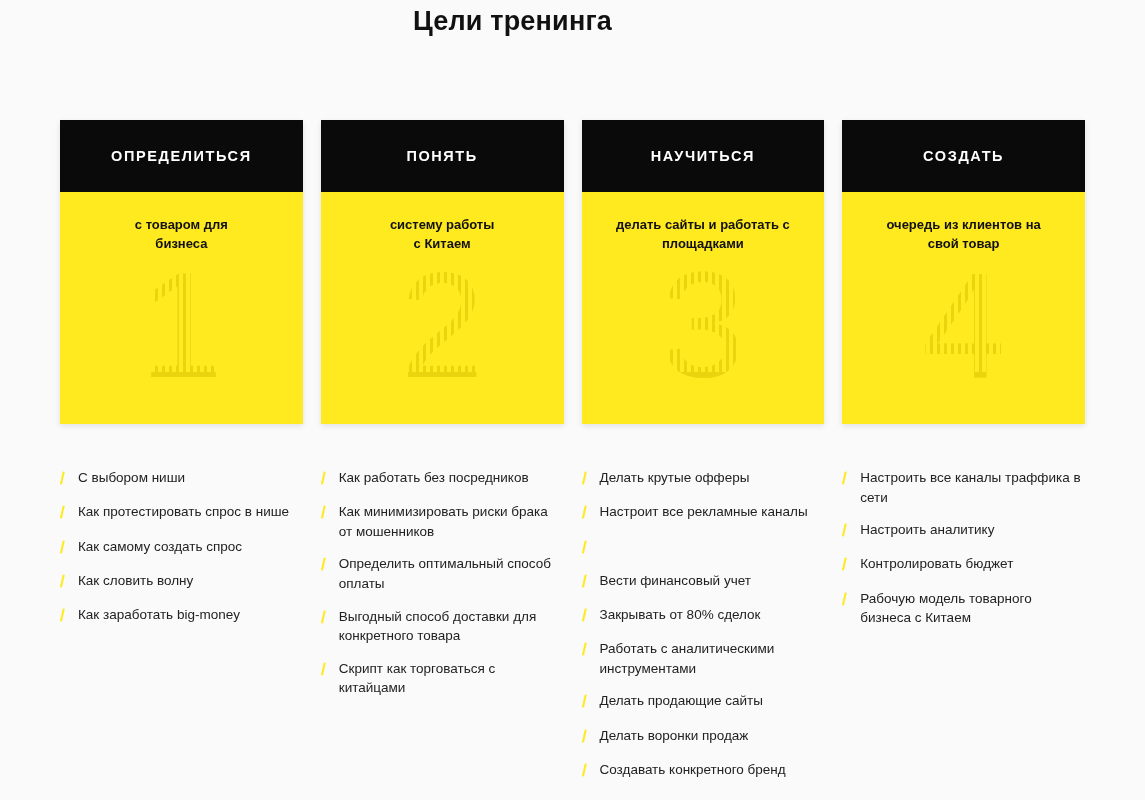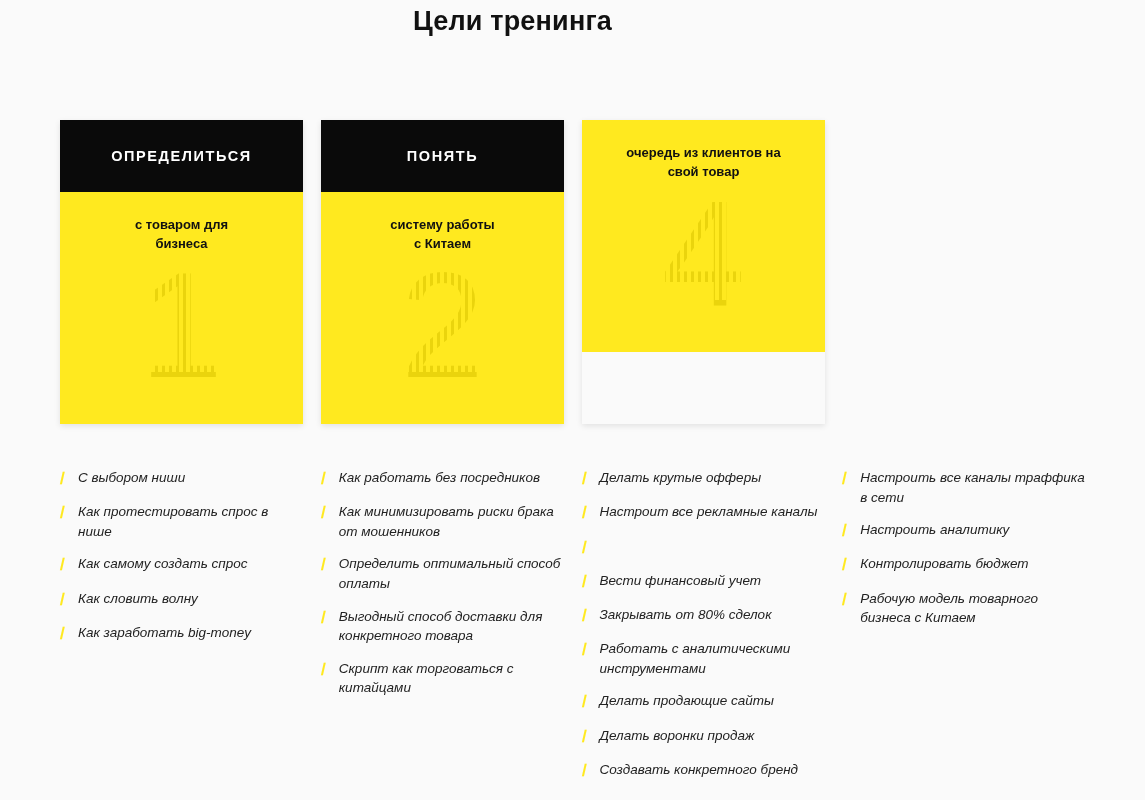--- a/index.html
+++ b/index.html
@@ -127,21 +127,20 @@
     flex: 0 0 auto;
     width: 18px;
     color: #ffe91f;
     font-size: 17px;
     font-weight: bold;
     line-height: 1.25;
     transform: skewX(-2deg);
   }
   .list-text {
     flex: 1 1 auto;
-    font-style: italic;
   }
 </style>
 </head>
 <body>
 
 <div class="page">
 
   <h1 class="page-title">Цели тренинга</h1>
 
   <div class="cards">
@@ -159,22 +158,32 @@
     <div class="card">
       <div class="card-head">ПОНЯТЬ</div>
       <div class="card-body">
         <div class="card-sub">систему работы
 с Китаем</div>
         <div class="big-num">2</div>
         <div class="stripes"></div>
       </div>
     </div>
 
-
-    <div class="card">
+    <div class="card">
+      <div class="card-head">НАУЧИТЬСЯ</div>
+      <div class="card-body">
+        <div class="card-sub">делать сайты и работать с
+площадками</div>
+        <div class="big-num">3</div>
+        <div class="stripes"></div>
+      </div>
+    </div>
+
+    <div class="card">
+      <div class="card-head">СОЗДАТЬ</div>
       <div class="card-body">
         <div class="card-sub">очередь из клиентов на
 свой товар</div>
         <div class="big-num">4</div>
         <div class="stripes"></div>
       </div>
     </div>
 
   </div>
 

